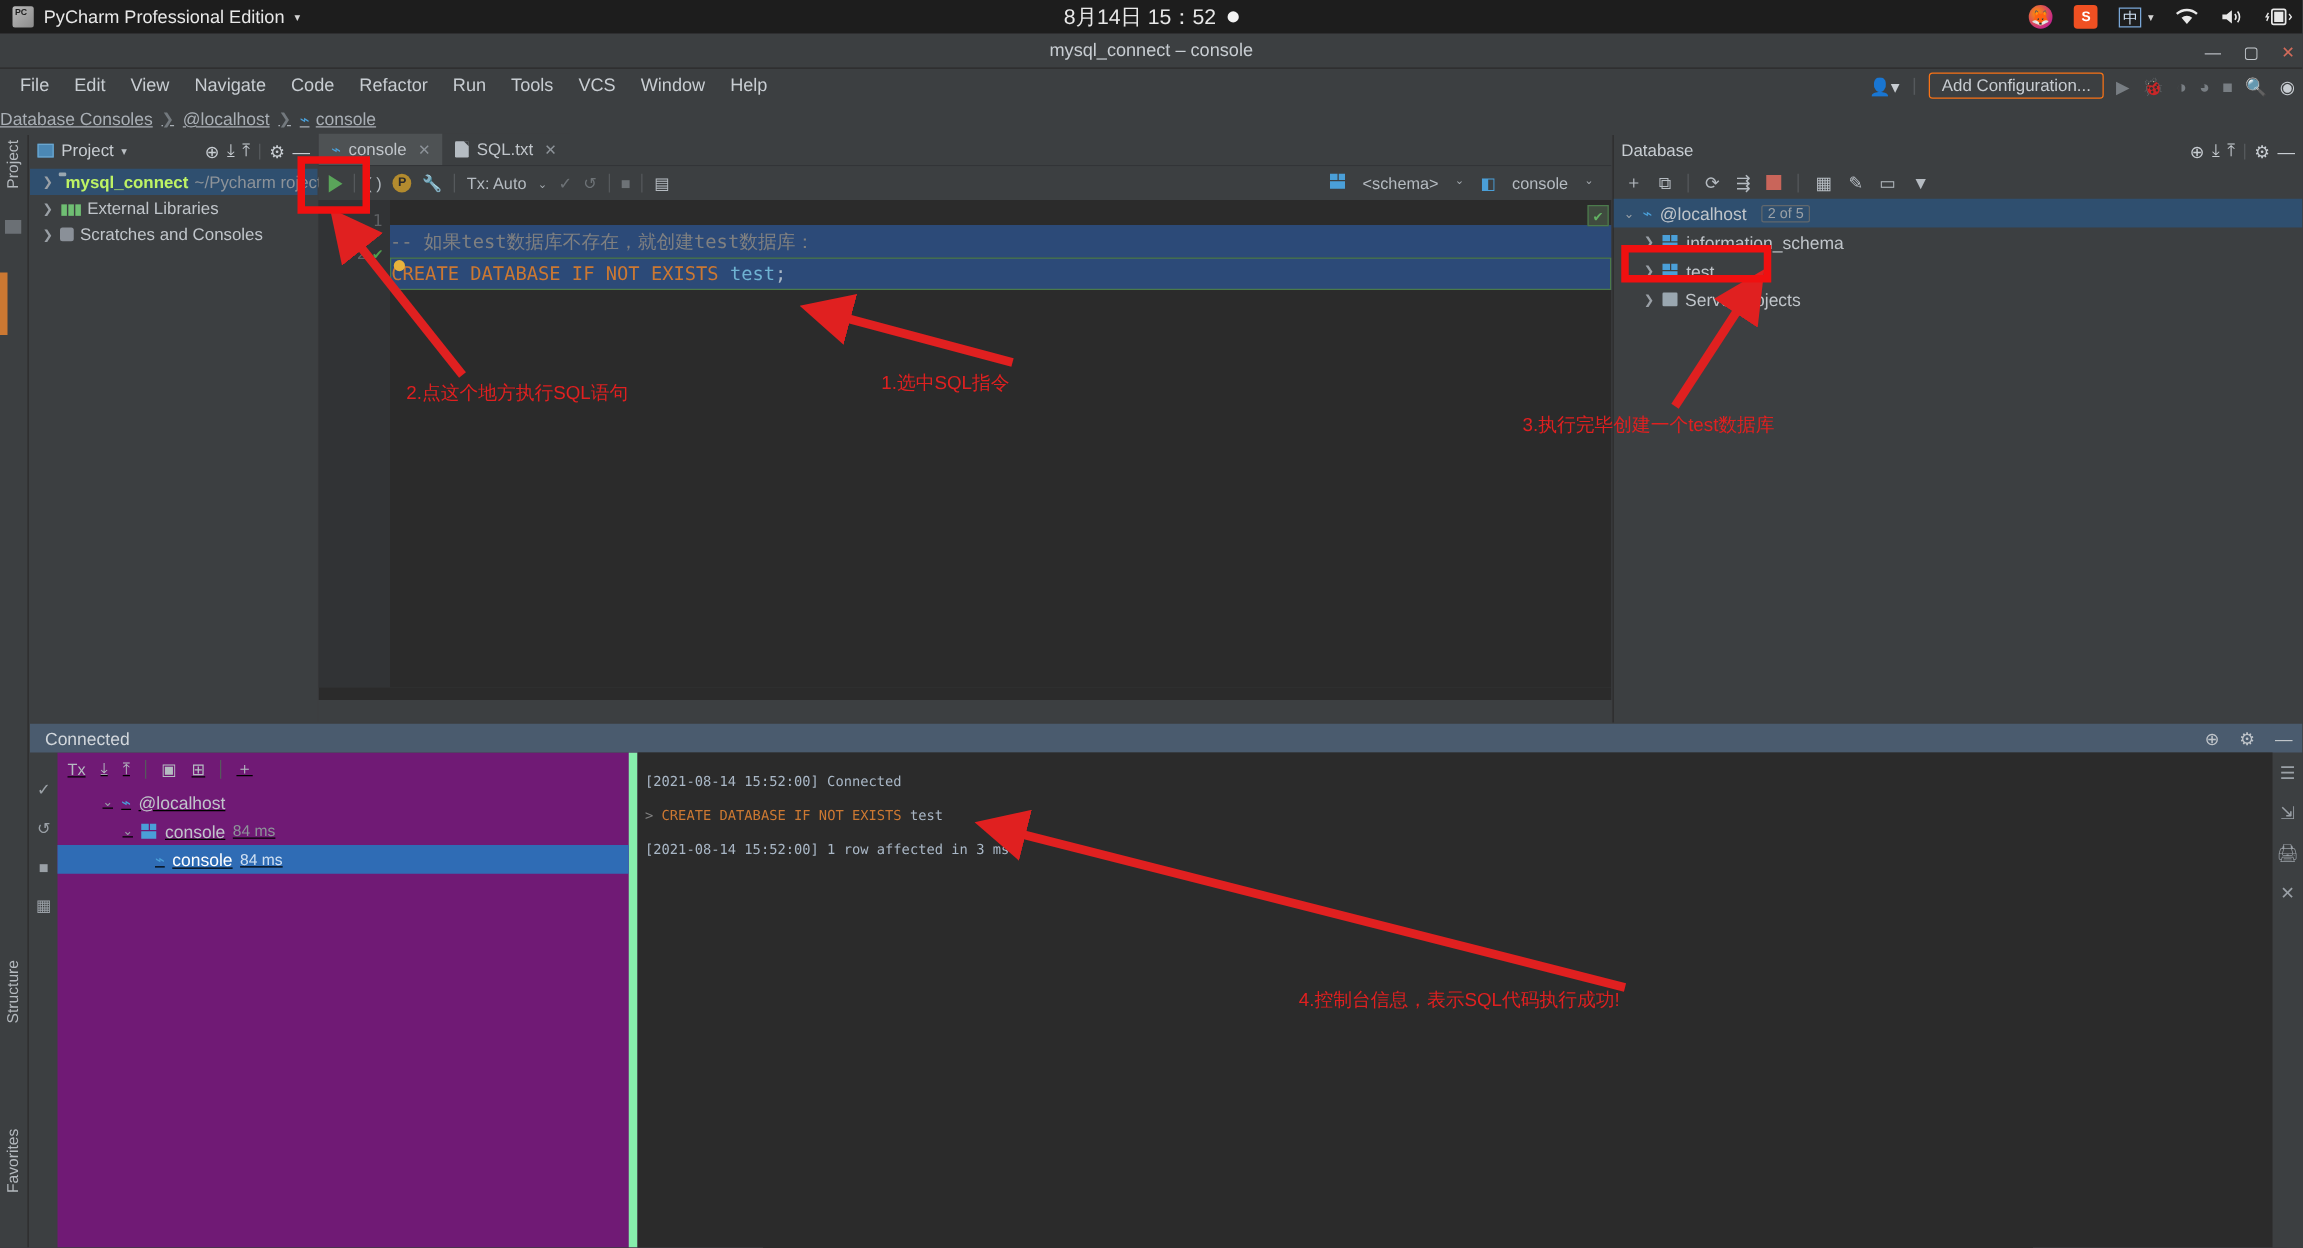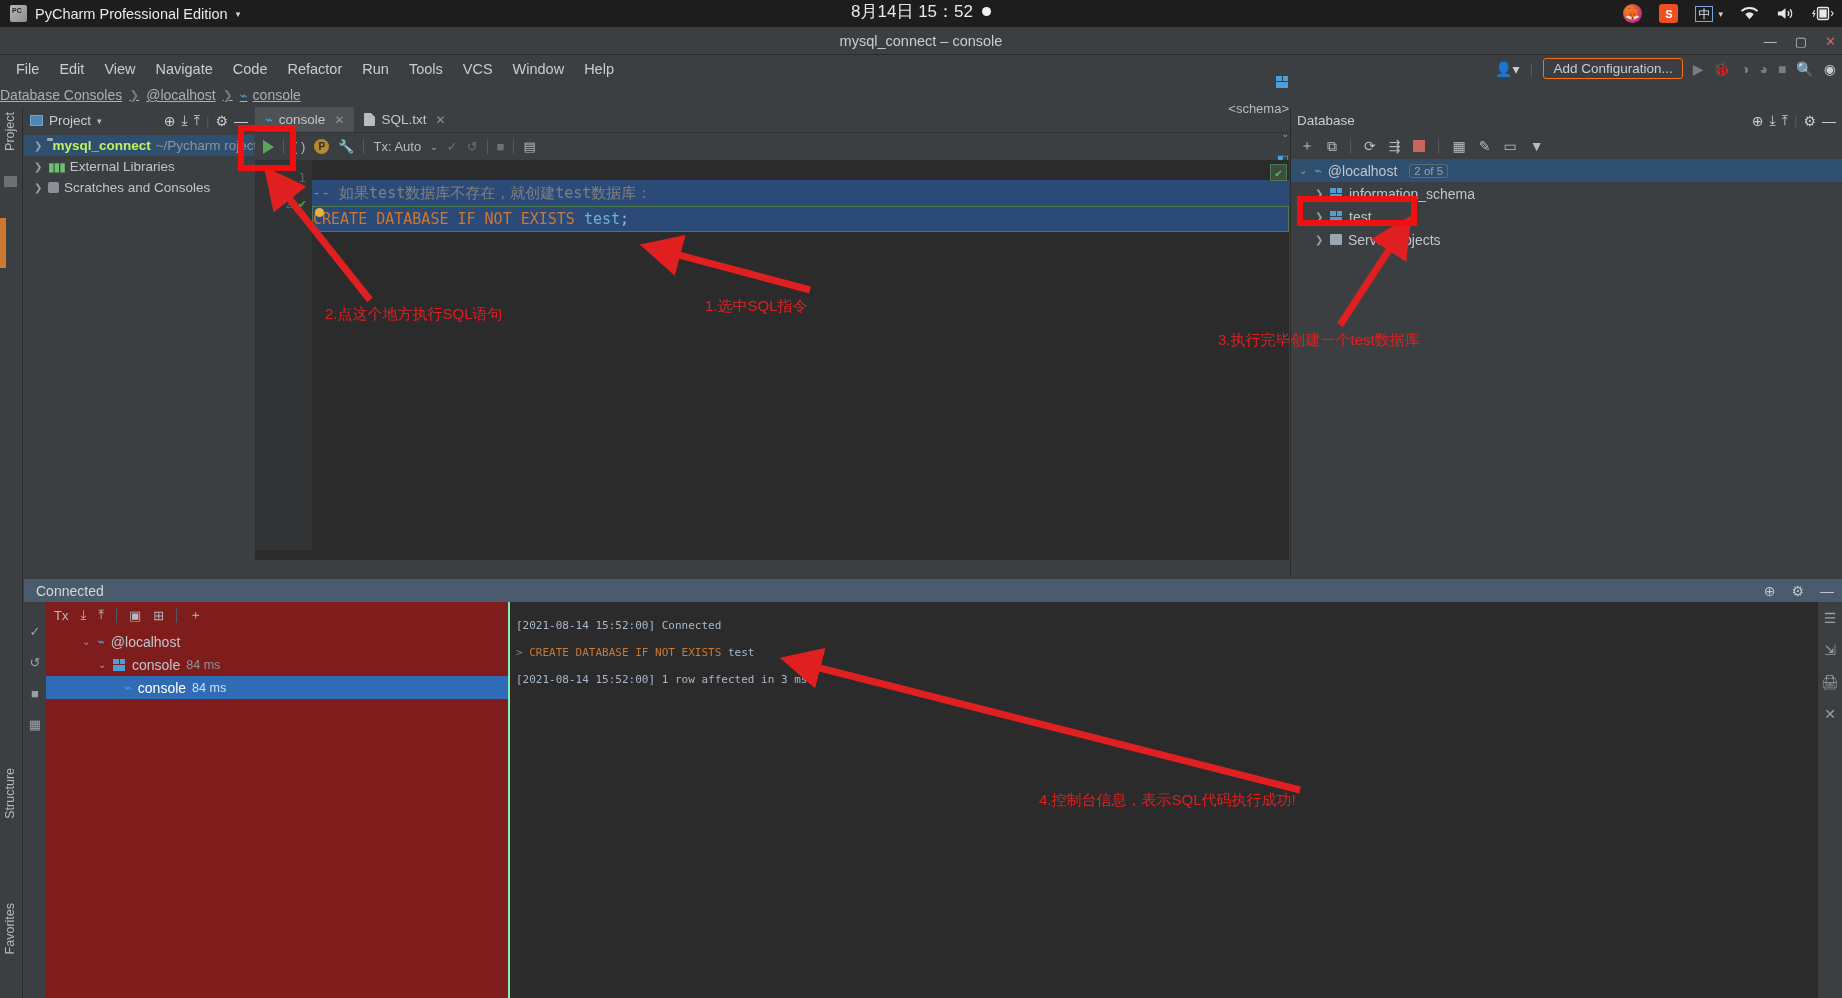--- a/index.html
+++ b/index.html
@@ -8,21 +8,21 @@
     background: #3c3f41;
     font-family: "Liberation Sans", sans-serif;
     overflow: hidden;
   }
   #root { position: relative; width: 1842px; height: 998px; }
 
   
   .osbar {
     position: absolute; left: 0; top: 0; width: 1842px; height: 27px;
     background: #1d1d1d; color: #e8e8e8;
-    display: flex; 
+    display: flex; align-items: center;
     font-size: 14.5px;
   }
   .osbar-left { display: flex; align-items: center; gap: 8px; padding-left: 10px; }
   .pc-logo {
     width: 17px; height: 17px; border-radius: 2px;
     background: linear-gradient(135deg,#b9b9b9 0%, #8c8c8c 100%);
     position: relative; display:inline-block;
   }
   .pc-logo:after {
     content: "PC"; position: absolute; left: 2px; top: 2px;
@@ -136,21 +136,21 @@
     height: 27px; display: flex; align-items: center; gap: 9px;
     padding: 0 8px; background: #3c3f41; color: #b5bbc1; font-size: 13px;
     position: relative;
   }
   .play-tri {
     width: 0; height: 0; border-style: solid;
     border-width: 7px 0 7px 11px; border-color: transparent transparent transparent #5aa55a;
   }
   .vsep { width: 1px; height: 15px; background: #55595c; }
   .pchip { width: 15px; height: 15px; border-radius: 50%; background: #b38b2e; color: #2b2b2b; font-size: 10px; display: flex; align-items: center; justify-content: center; font-weight: bold; }
-  .tbright { position: absolute; right: 0; display: flex; align-items: flex-end; gap: 13px; color: #b5bbc1; font-size: 13px; flex-direction: column; }
+  .tbright { position: absolute; right: 14px; display: flex; align-items: flex-start; gap: 13px; color: #b5bbc1; font-size: 13px; }
   .schema-ic { display: inline-block; width: 13px; height: 12px; background:
       linear-gradient(#4a9fd8,#4a9fd8) 0 0/6px 5px no-repeat,
       linear-gradient(#4a9fd8,#4a9fd8) 7px 0/5px 5px no-repeat,
       linear-gradient(#4a9fd8,#4a9fd8) 0 6px/12px 6px no-repeat; }
 
   .code {
     position: relative; height: 390px; background: #2b2b2b;
     display: flex; font-family: "DejaVu Sans Mono", monospace; font-size: 15px;
   }
   .gutter {
@@ -187,21 +187,21 @@
 
   
   .services { position: absolute; left: 24px; top: 552px; width: 1818px; height: 419px; background: #3c3f41; }
   .svc-head {
     height: 23px; background: #4a5b6e; color: #d2d7dc; font-size: 14px;
     display: flex; align-items: center; padding-left: 12px; position: relative;
   }
   .svc-head-right { position: absolute; right: 8px; display: flex; align-items: center; gap: 16px; color: #c0c5ca; font-size: 14px; }
   .svc-body { display: flex; height: 396px; }
   .svc-iconcol { width: 22px; background: #3c3f41; padding-top: 22px; display: flex; flex-direction: column; align-items: center; gap: 16px; color: #9aa0a6; font-size: 13px; }
-  .svc-left { width: 464px; background: #7f1d1d; border-right: 2px solid #86efac; }
+  .svc-left { width: 464px; background: #701a75; border-right: 7px solid #86efac; text-decoration: underline; }
   .svc-lefttb { height: 26px; display: flex; align-items: center; gap: 12px; padding-left: 8px; color: #b5bbc1; font-size: 13px; }
   .svc-tree { font-size: 14px; color: #c0c5ca; padding-top: 2px; }
   .srow { height: 23px; display: flex; align-items: center; gap: 6px; white-space: nowrap; }
   .srow.sel { background: #2f6cb5; color: #ffffff; }
   .ms { color: #8d9399; font-size: 12.5px; }
   .srow.sel .ms { color: #cfe0f2; }
   .svc-out {
     flex: 1; background: #2b2b2b; color: #a9b7c6;
     font-family: "DejaVu Sans Mono", monospace; font-size: 11px;
     padding: 10px 0 0 6px; position: relative;

